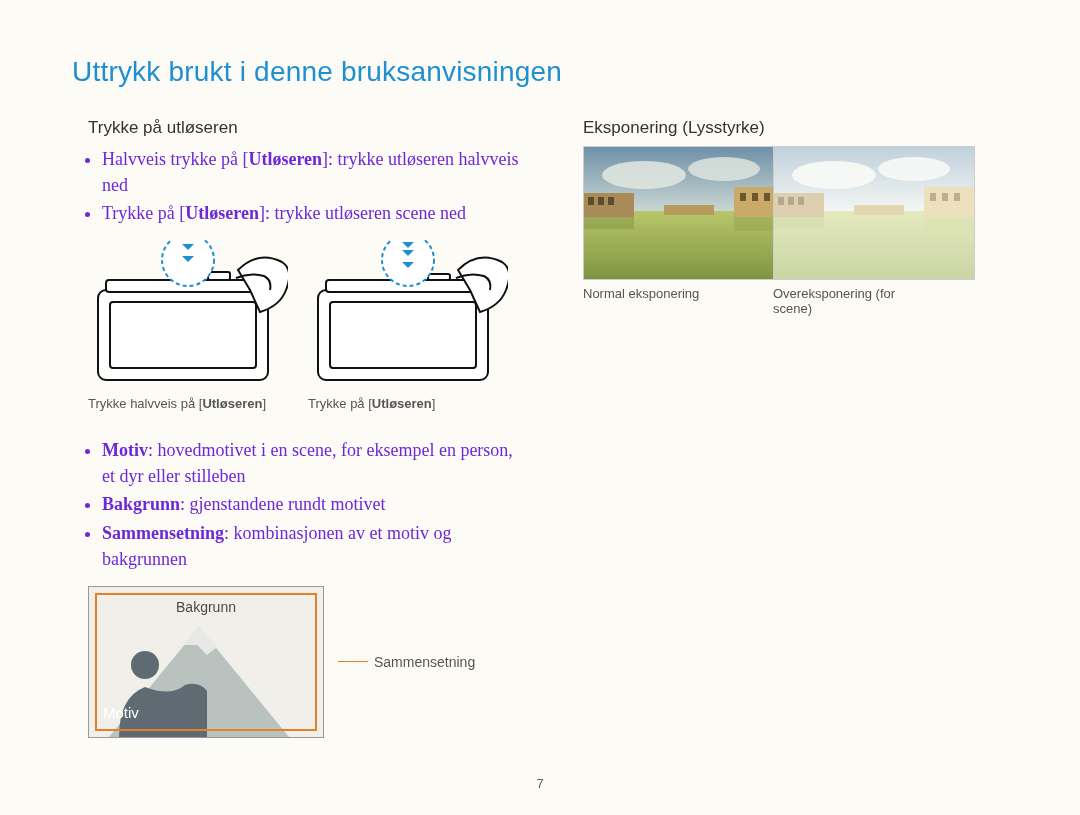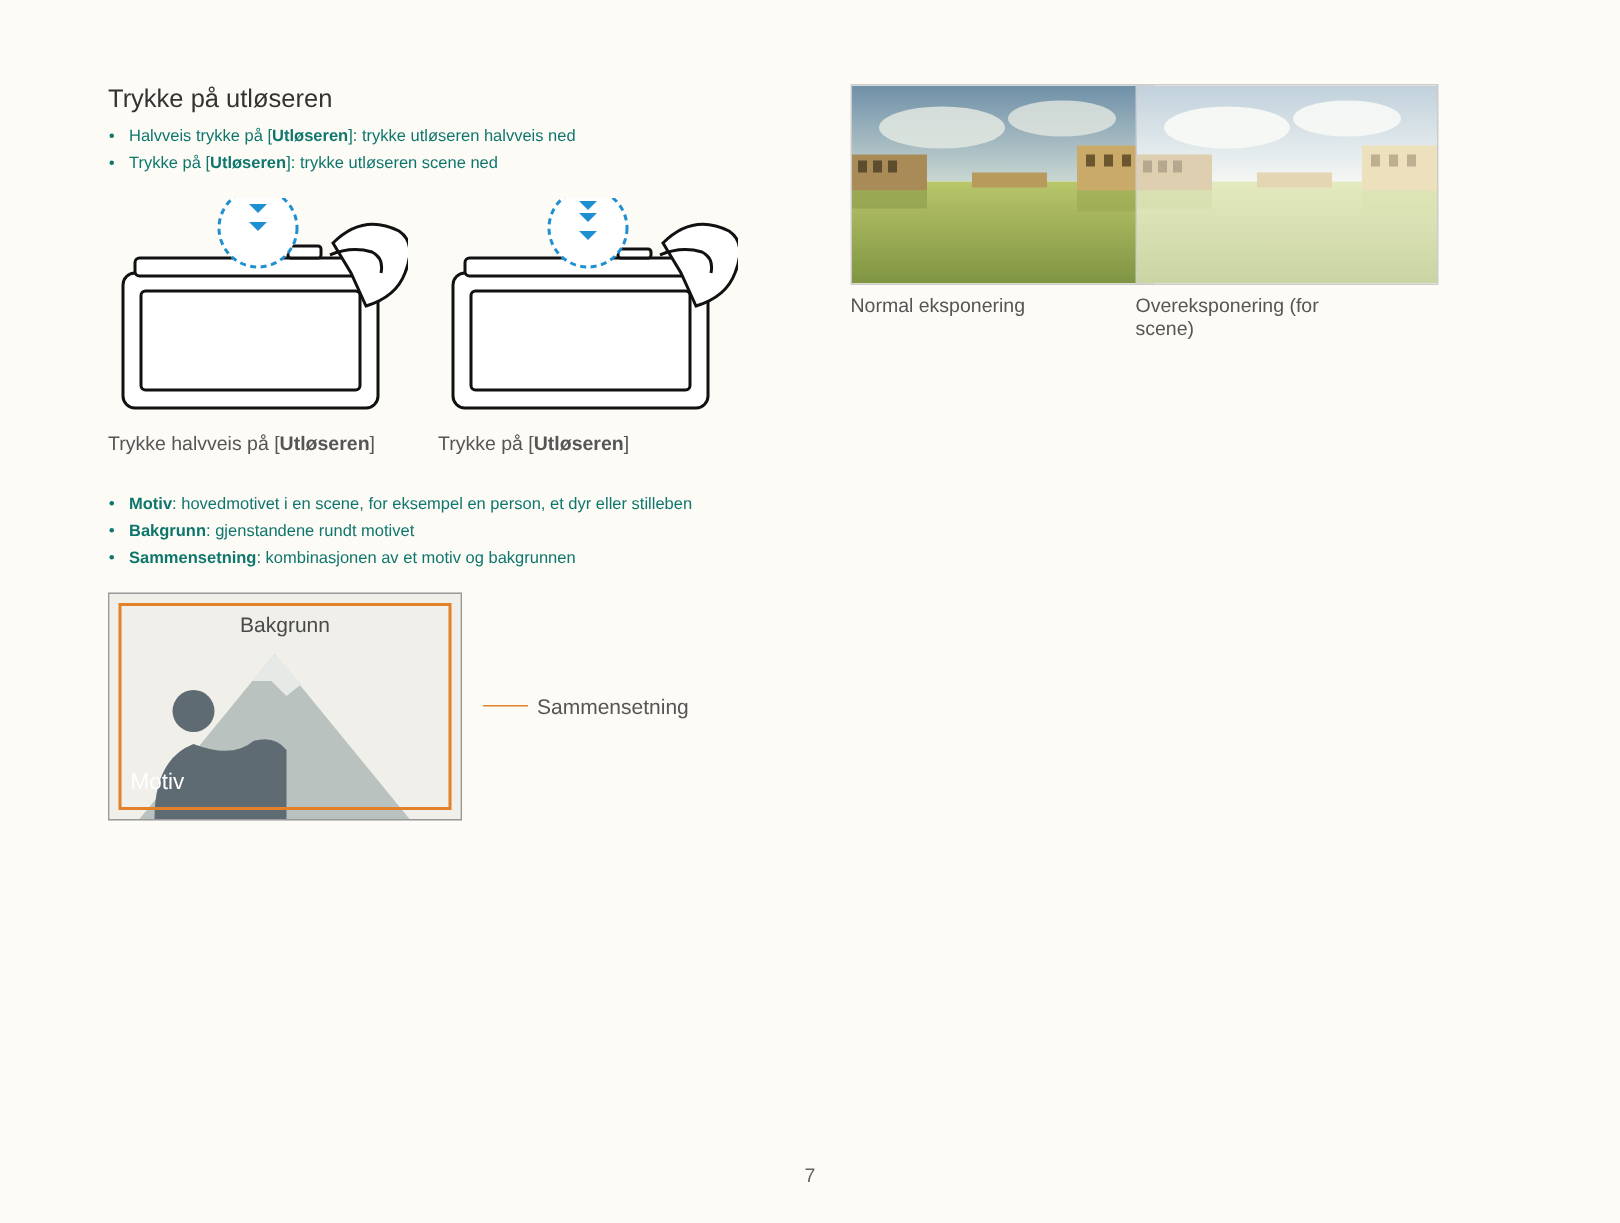--- a/index.html
+++ b/index.html
@@ -22,33 +22,34 @@
     color: #1e90d2;
     font-weight: 400;
     font-size: 28px;
     margin: 0 0 30px 0;
     letter-spacing: 0.2px;
   }
   .columns {
     display: flex;
     gap: 48px;
   }
-  .col { flex: 1; min-width: 0; }
+  .col { flex: 1; min-width: 0; margin-left: 16px; }
   h2.sub {
     font-size: 17px;
     font-weight: 400;
     color: #333;
     margin: 0 0 8px 0;
   }
   ul.bullets {
     margin: 0 0 14px 0;
     padding: 0 0 0 14px;
-    font-size: 11px;
+    font-size: 18px;
     line-height: 1.45;
-    color: #0f766e;
+    color: #6d28d9;
+    font-family: Liberation Serif, serif;
   }
   ul.bullets li { margin-bottom: 2px; }
   .shutter-row {
     display: flex;
     gap: 20px;
     margin: 10px 0 8px 0;
   }
   .shutter-block { width: 200px; }
   .shutter-caption {
     font-size: 13px;
@@ -98,20 +99,21 @@
   .page-num {
     position:absolute; bottom:24px; left:0; right:0;
     text-align:center; font-size:13px; color:#666;
   }
   .overexp-overlay { position:absolute; inset:0; background:rgba(255,255,255,0.35); }
 </style>
 </head>
 <body>
 
 <div class="page">
+  <h1 class="main-title">Uttrykk brukt i denne bruksanvisningen</h1>
 
   <div class="columns">
 
     <div class="col">
 
       <h2 class="sub">Trykke på utløseren</h2>
       <ul class="bullets">
         <li>
           <span>Halvveis trykke på [</span><b>Utløseren</b><span>]: trykke utløseren halvveis ned</span>
         </li>
@@ -190,20 +192,21 @@
           </div>
           <div class="comp-line-row">
             <div class="comp-line"></div>
             <span class="comp-label">Sammensetning</span>
           </div>
         </div>
       </div>
     </div>
 
     <div class="col">
+      <h2 class="sub">Eksponering (Lysstyrke)</h2>
 
       <div class="exp-row">
         <div class="exp-block">
           <div class="exp-img">
             <svg width="200" height="132" viewBox="0 0 200 132">
               <defs>
                 <linearGradient id="sky1" x1="0" y1="0" x2="0" y2="1">
                   <stop offset="0" stop-color="#6f90a8"></stop>
                   <stop offset="1" stop-color="#c9d7d2"></stop>
                 </linearGradient>

